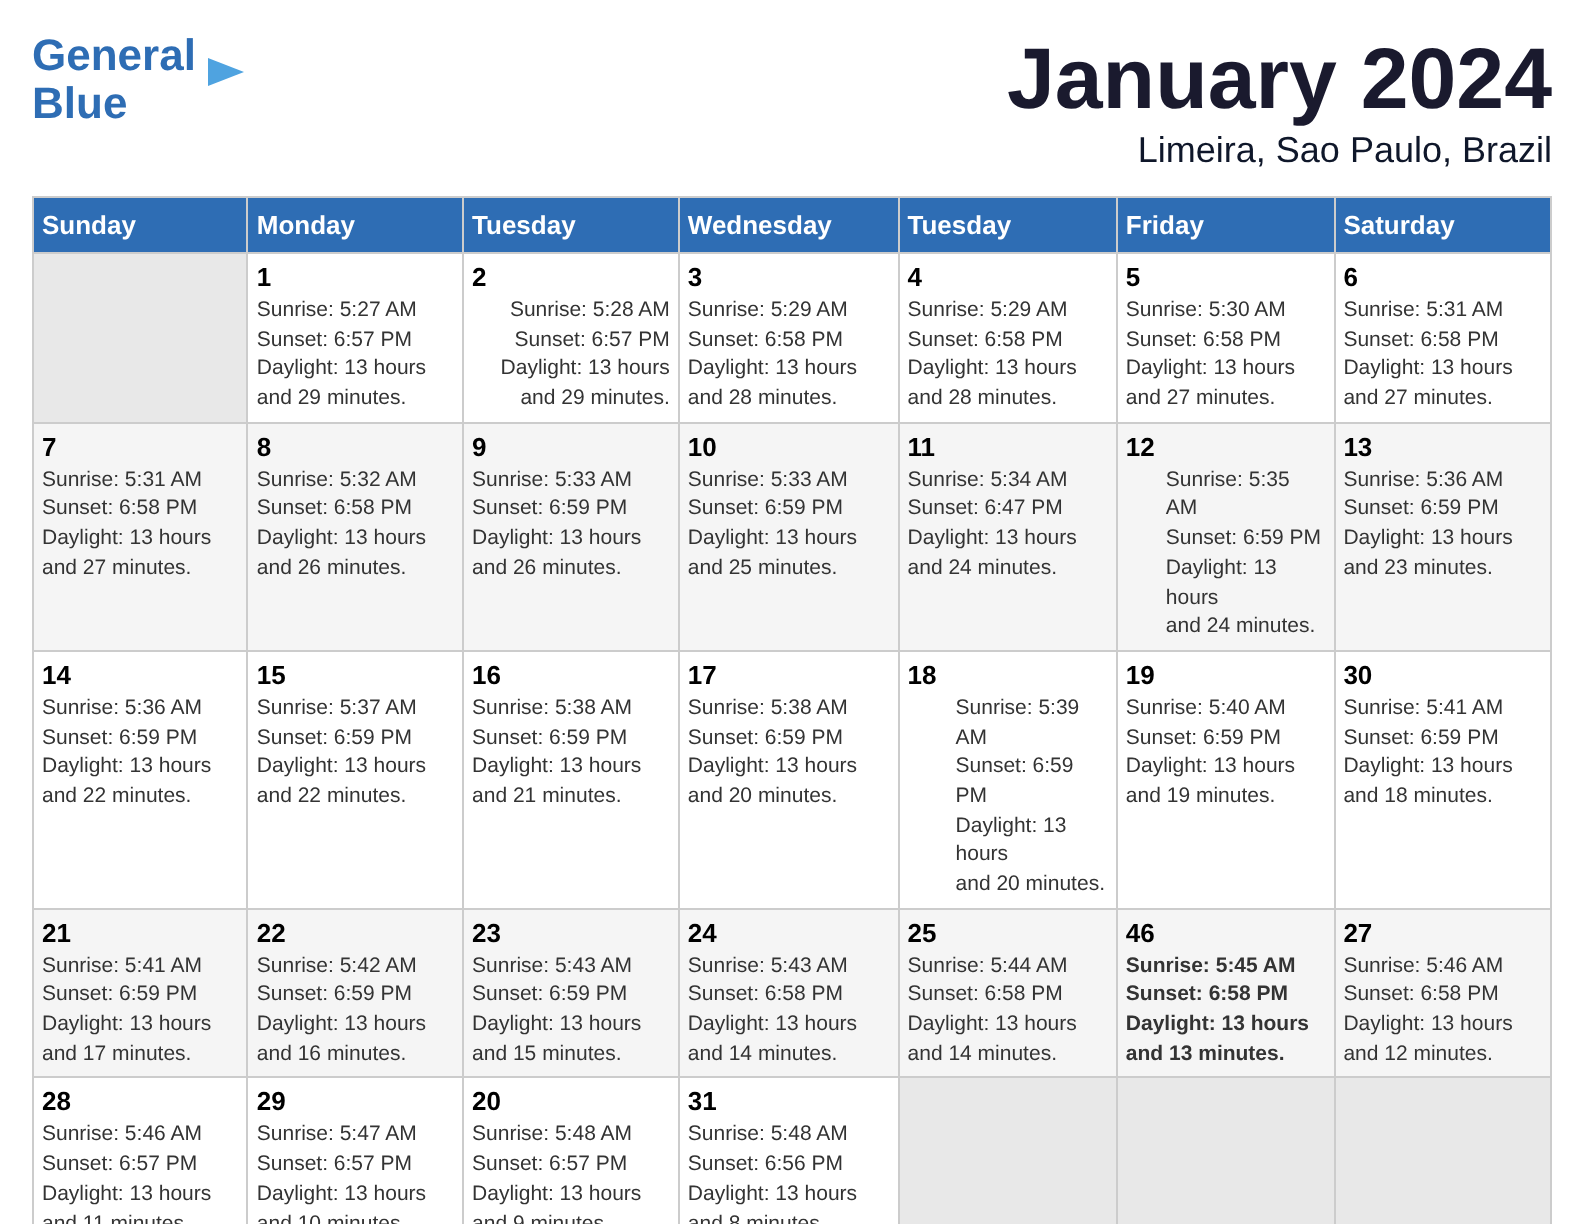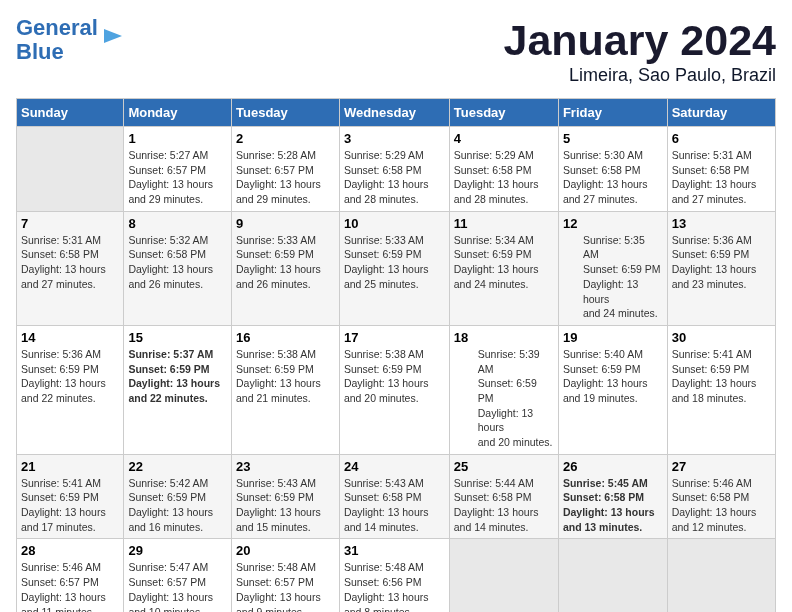--- a/index.html
+++ b/index.html
@@ -123,21 +123,21 @@
         <td class="empty-cell"></td>
         <td>
           <div class="day-num">1</div>
           <div class="day-info" style="white-space: pre-line;">Sunrise: 5:27 AM
 Sunset: 6:57 PM
 Daylight: 13 hours
 and 29 minutes.</div>
         </td>
         <td>
           <div class="day-num">2</div>
-          <div class="day-info" style="white-space: pre-line;">Sunrise: 5:28 AM
+          <div class="day-info" style="white-space: pre-line; text-align: right;">Sunrise: 5:28 AM
 Sunset: 6:57 PM
 Daylight: 13 hours
 and 29 minutes.</div>
         </td>
         <td>
           <div class="day-num">3</div>
           <div class="day-info" style="white-space: pre-line;">Sunrise: 5:29 AM
 Sunset: 6:58 PM
 Daylight: 13 hours
 and 28 minutes.</div>
@@ -189,21 +189,21 @@
         <td>
           <div class="day-num">10</div>
           <div class="day-info" style="white-space: pre-line;">Sunrise: 5:33 AM
 Sunset: 6:59 PM
 Daylight: 13 hours
 and 25 minutes.</div>
         </td>
         <td>
           <div class="day-num">11</div>
           <div class="day-info" style="white-space: pre-line;">Sunrise: 5:34 AM
-Sunset: 6:59 PM
+Sunset: 6:47 PM
 Daylight: 13 hours
 and 24 minutes.</div>
         </td>
         <td>
           <div class="day-num">12</div>
           <div class="day-info" style="white-space: pre-line; margin-left: 20px;">Sunrise: 5:35 AM
 Sunset: 6:59 PM
 Daylight: 13 hours
 and 24 minutes.</div>
         </td>
@@ -218,21 +218,21 @@
       <tr>
         <td>
           <div class="day-num">14</div>
           <div class="day-info" style="white-space: pre-line;">Sunrise: 5:36 AM
 Sunset: 6:59 PM
 Daylight: 13 hours
 and 22 minutes.</div>
         </td>
         <td>
           <div class="day-num">15</div>
-          <div class="day-info" style="white-space: pre-line; font-weight: bold;">Sunrise: 5:37 AM
+          <div class="day-info" style="white-space: pre-line;">Sunrise: 5:37 AM
 Sunset: 6:59 PM
 Daylight: 13 hours
 and 22 minutes.</div>
         </td>
         <td>
           <div class="day-num">16</div>
           <div class="day-info" style="white-space: pre-line;">Sunrise: 5:38 AM
 Sunset: 6:59 PM
 Daylight: 13 hours
 and 21 minutes.</div>
@@ -296,21 +296,21 @@
 and 14 minutes.</div>
         </td>
         <td>
           <div class="day-num">25</div>
           <div class="day-info" style="white-space: pre-line;">Sunrise: 5:44 AM
 Sunset: 6:58 PM
 Daylight: 13 hours
 and 14 minutes.</div>
         </td>
         <td>
-          <div class="day-num">26</div>
+          <div class="day-num">46</div>
           <div class="day-info" style="white-space: pre-line; font-weight: bold;">Sunrise: 5:45 AM
 Sunset: 6:58 PM
 Daylight: 13 hours
 and 13 minutes.</div>
         </td>
         <td>
           <div class="day-num">27</div>
           <div class="day-info" style="white-space: pre-line;">Sunrise: 5:46 AM
 Sunset: 6:58 PM
 Daylight: 13 hours

